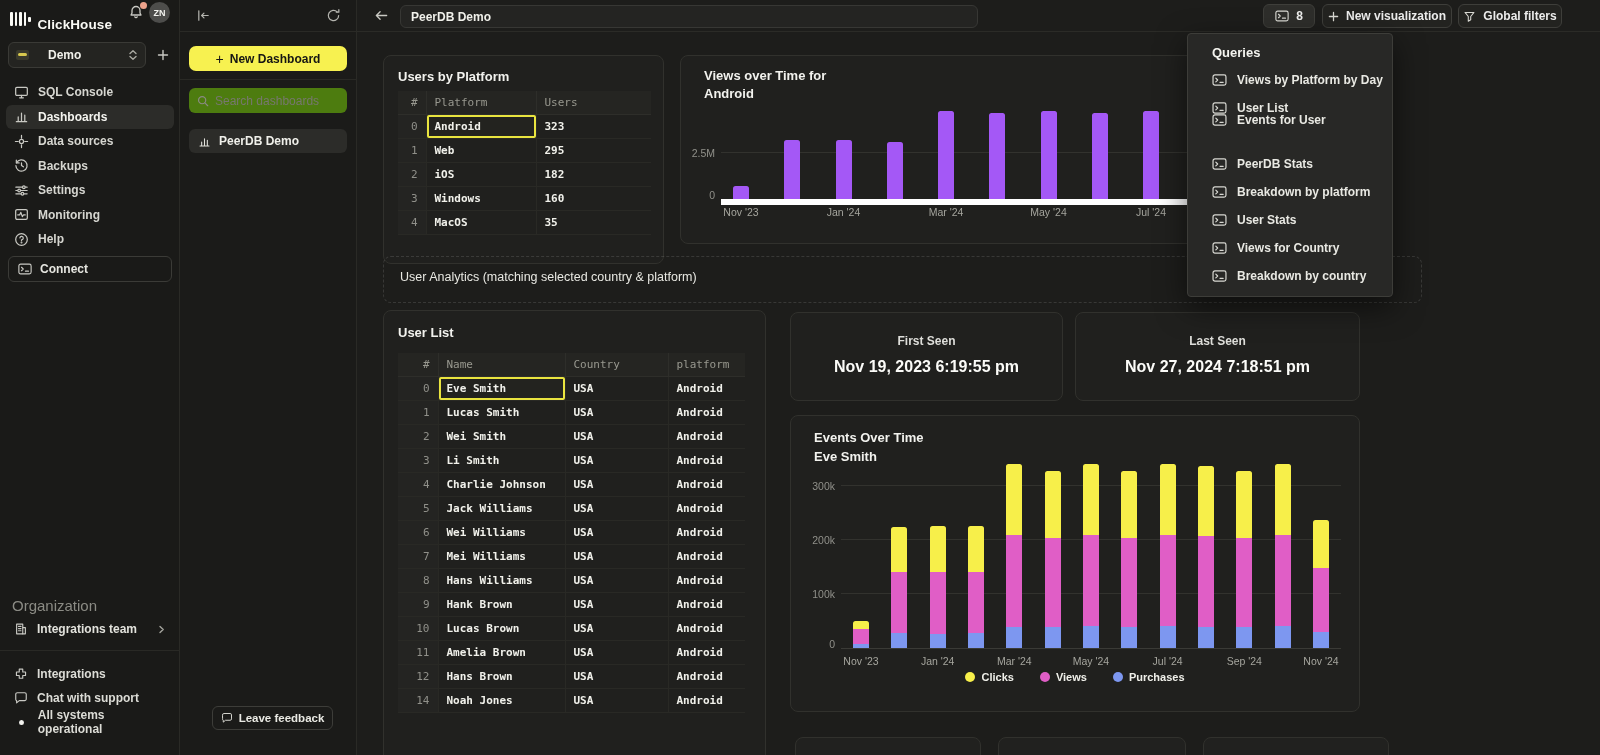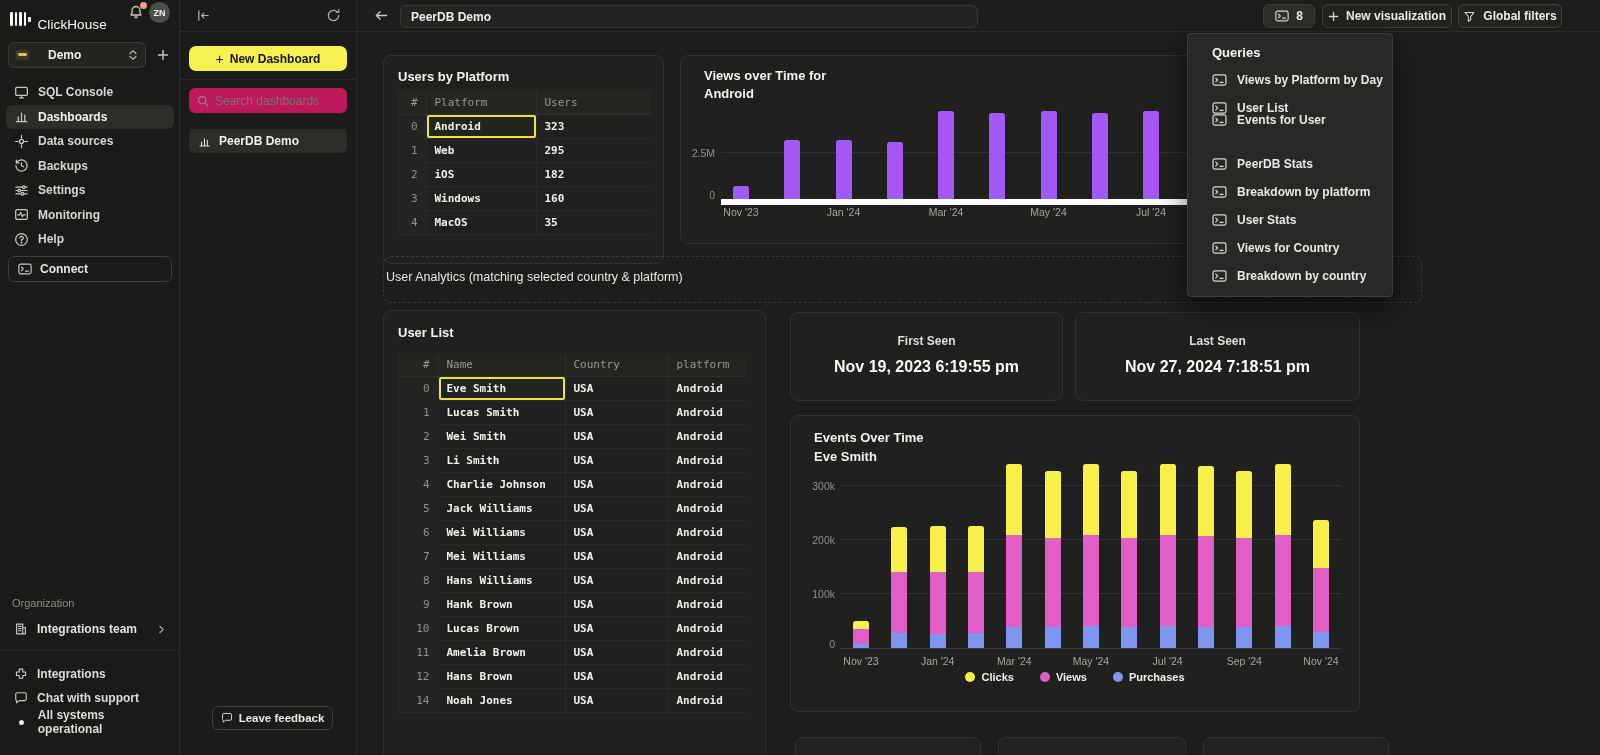--- a/index.html
+++ b/index.html
@@ -13,42 +13,42 @@
   .icon { color:#c9c9c3; flex:0 0 auto; }
 
   
   #left-sidebar { position:absolute; left:0; top:0; width:180px; height:755px;
     background:#1a1a18; border-right:1px solid #2a2a26; }
   .brand-row { position:absolute; left:10px; top:7px; width:162px; height:24px;
     display:flex; align-items:center; }
   .logo-bars { display:flex; align-items:center; gap:2px; height:14px; }
   .logo-bars i { width:2.5px; height:14px; background:#fafaf5; border-radius:1px; }
   .logo-bars i.short { height:5px; }
-  .brand-name { font-size:13.5px; font-weight:400; color:#fafaf5; margin-left:7px; letter-spacing:.1px;margin-top:11px; }
+  .brand-name { font-size:13.5px; font-weight:700; color:#fafaf5; margin-left:7px; letter-spacing:.1px;margin-top:11px; }
   .bell-wrap { position:absolute; left:128px; top:4px; width:18px; height:18px; }
   .bell-dot { position:absolute; right:-1px; top:-2px; width:7px; height:7px; border-radius:50%; background:#eda28b; }
   .avatar { position:absolute; left:149px; top:2px; width:21px; height:21px; border-radius:50%;
     background:#4d4d4b; color:#f2f2ee; font-size:9px; font-weight:700;
     display:flex; align-items:center; justify-content:center; }
   .ws-row { position:absolute; left:8px; top:42px; width:164px; height:26px; display:flex; align-items:center; gap:8px; }
   .ws-select { flex:1; height:26px; background:#242421; border:1px solid #3a3a36; border-radius:6px;
     display:flex; align-items:center; padding:0 7px; gap:7px; cursor:pointer; }
   .ws-name { font-size:12px; font-weight:700; color:#f0f0ea; flex:1;padding-left:12px; }
   .service-glyph { width:13px; height:10px; border-radius:2px; background:#3a3a2c; position:relative; }
   .service-glyph:after { content:""; position:absolute; left:2px; right:2px; top:3px; height:3px;
     border-radius:2px; background:#d8c94e; }
   .ws-add { width:18px; height:18px; display:flex; align-items:center; justify-content:center; color:#c9c9c3; cursor:pointer; }
   #nav { position:absolute; left:6px; top:80px; width:168px; }
   .nav-item { height:24px; display:flex; align-items:center; gap:9px; padding:0 8px;
     font-size:12px; font-weight:600; color:#d6d6d0; border-radius:6px; cursor:pointer; margin-bottom:0.5px; }
   .nav-item.active { background:#2c2c29; color:#f4f4ef; }
   .connect-btn { position:absolute; left:8px; top:256px; width:164px; height:26px;
     border:1px solid #3b3b37; border-radius:6px; display:flex; align-items:center; gap:8px;
     padding:0 9px; font-size:12px; font-weight:600; color:#e6e6e0; cursor:pointer; }
-  .org-label { position:absolute; left:12px; top:597px; font-size:11px; color:#8b8b84; }
+  .org-label { position:absolute; left:12px; top:597px; font-size:15px; color:#8b8b84; }
   .org-team { position:absolute; left:6px; top:617px; width:168px; height:24px; display:flex;
     align-items:center; gap:9px; padding:0 8px; font-size:12px; font-weight:600; color:#e2e2dc; cursor:pointer; }
   .org-team .chev { margin-left:auto; color:#a3a39c; }
   .sb-divider { position:absolute; left:0; width:180px; border-top:1px solid #29292样; border-top:1px solid #292925; }
   #footer-links { position:absolute; left:6px; top:662px; width:168px; }
   .foot-item { height:24px; display:flex; align-items:center; gap:9px; padding:0 8px;
     font-size:12px; font-weight:600; color:#dcdcd6; cursor:pointer; }
   .status-dot { width:5px; height:5px; border-radius:50%; background:#f2f2ee; margin:0 5px; }
 
   
@@ -57,21 +57,21 @@
   .ds-topicons { position:absolute; left:0; top:0; width:177px; height:32px; border-bottom:1px solid #2a2a26; }
   .collapse-ic { position:absolute; left:16px; top:8px; cursor:pointer; }
   .refresh-ic { position:absolute; right:16px; top:8px; cursor:pointer; }
   .new-dash-btn { position:absolute; left:9px; top:46px; width:158px; height:25px;
     background:#f7f150; border-radius:7px; border:none;
     display:flex; align-items:center; justify-content:center; gap:6px;
     font-size:12px; font-weight:700; color:#161613; cursor:pointer; font-family:inherit; }
   .new-dash-btn .plus { font-weight:400; font-size:14px; }
   .ds-div2 { position:absolute; left:0; top:79px; width:177px; border-top:1px solid #29292样; border-top:1px solid #292925; }
   .search-box { position:absolute; left:9px; top:88px; width:158px; height:25px;
-    background:#be185d; border-radius:6px; display:flex; align-items:center; padding:0 8px; gap:6px; }
+    background:#4d7c0f; border-radius:6px; display:flex; align-items:center; padding:0 8px; gap:6px; }
   .search-box input { background:transparent; border:none; outline:none; color:#d8d8d2;
     font-size:12px; width:100%; font-family:inherit; }
   .search-box input::placeholder { color:#77776f; }
   .dash-item { position:absolute; left:9px; top:129px; width:158px; height:24px;
     background:#2c2c29; border-radius:6px; display:flex; align-items:center; gap:8px;
     padding:0 9px; font-size:12px; font-weight:700; color:#f0f0ea; cursor:pointer; }
   .leave-feedback { position:absolute; left:32px; top:706px; width:121px; height:24px;
     border:1px solid #3d3d39; border-radius:6px; background:transparent;
     display:flex; align-items:center; justify-content:center; gap:6px;
     font-size:11.5px; font-weight:700; color:#eaeae4; cursor:pointer; font-family:inherit; }
@@ -102,21 +102,21 @@
   
   #views-panel { left:323px; top:55px; width:710px; height:189px; }
   #views-panel .t1 { position:absolute; left:23px; top:12px; }
   #views-panel .t2 { position:absolute; left:23px; top:30px; }
   #views-plot { position:absolute; left:40px; top:51px; width:655px; height:98px;
     border-bottom:6px solid #ffffff; }
 
   
   #note-widget { position:absolute; left:26px; top:256px; width:1039px; height:47px;
     border:1px dashed rgba(255,255,255,0.12); border-radius:8px; }
-  #note-widget .note-text { position:absolute; left:2px; top:13px; font-size:12.5px; color:#e8e8e2; }
+  #note-widget .note-text { position:absolute; left:16px; top:13px; font-size:12.5px; color:#e8e8e2; }
 
   
   #userlist-panel { left:26px; top:310px; width:383px; height:500px; }
   #userlist-panel .panel-title { position:absolute; left:14px; top:14px; }
   #userlist-table-host { position:absolute; left:14px; top:42px; width:347px; }
 
   
   #first-seen { left:433px; top:312px; width:273px; height:89px; }
   #last-seen  { left:718px; top:312px; width:285px; height:89px; }
   .seen-label { position:absolute; left:0; right:0; top:21px; text-align:center;

